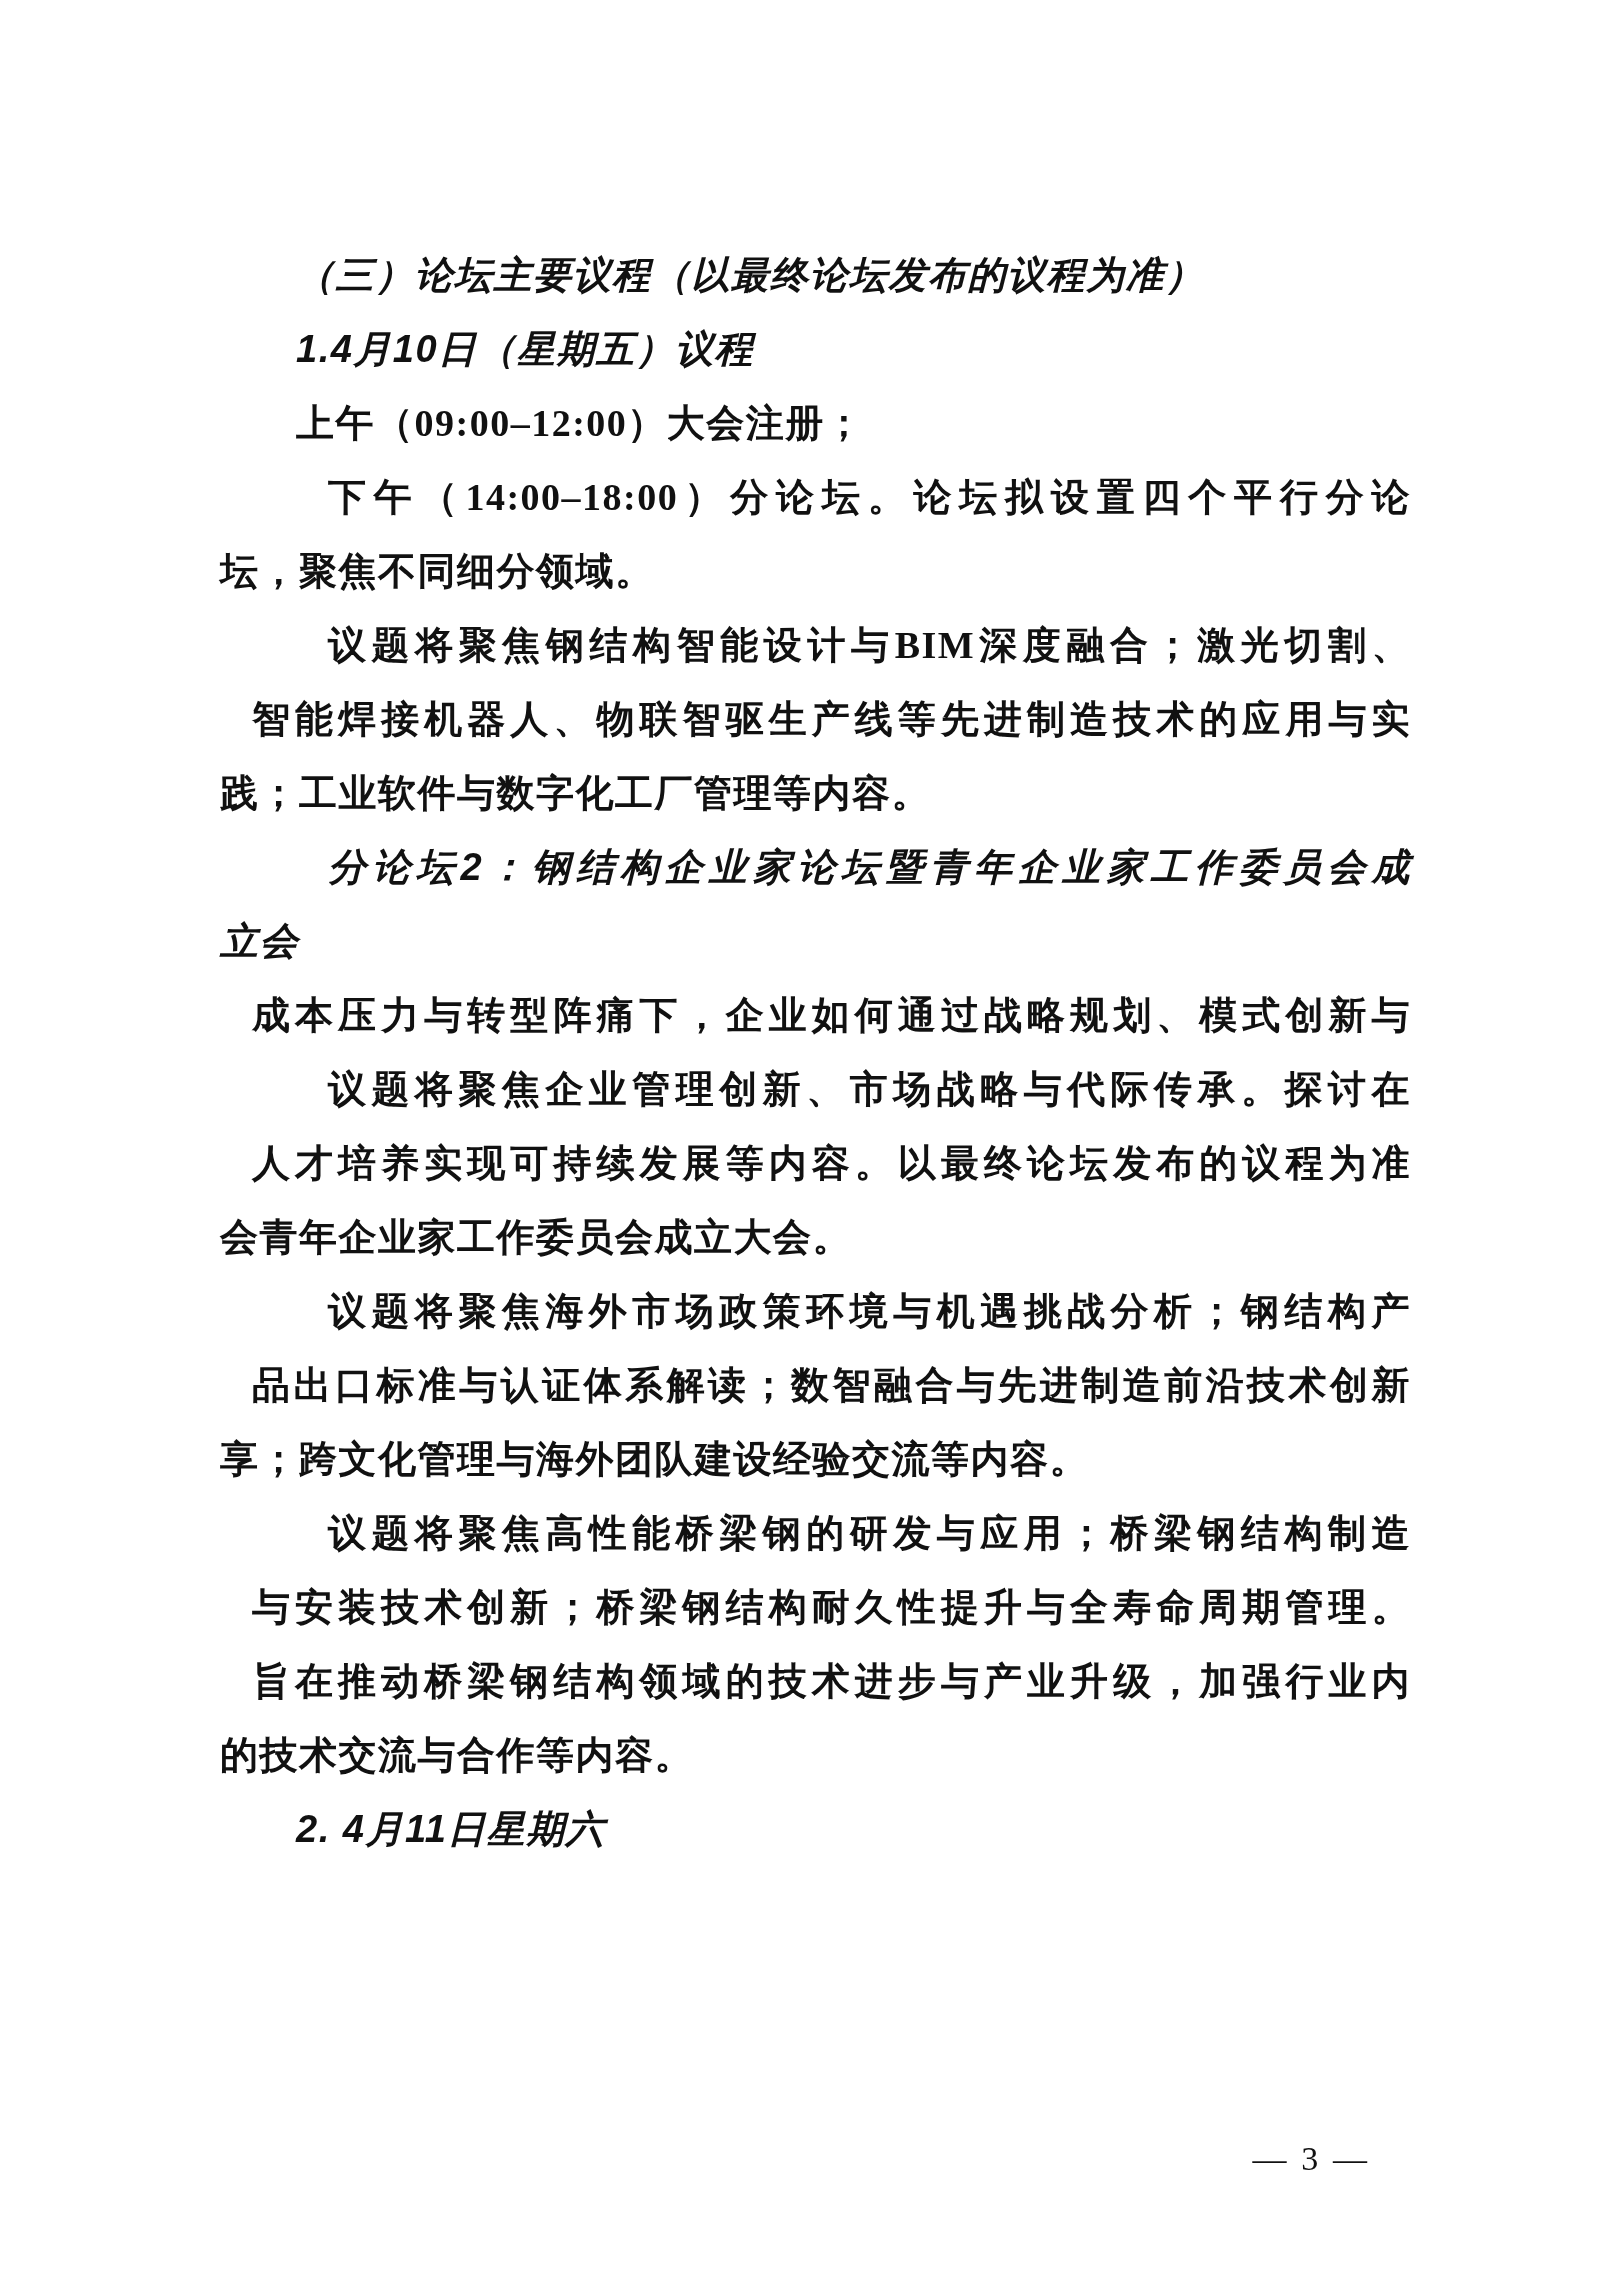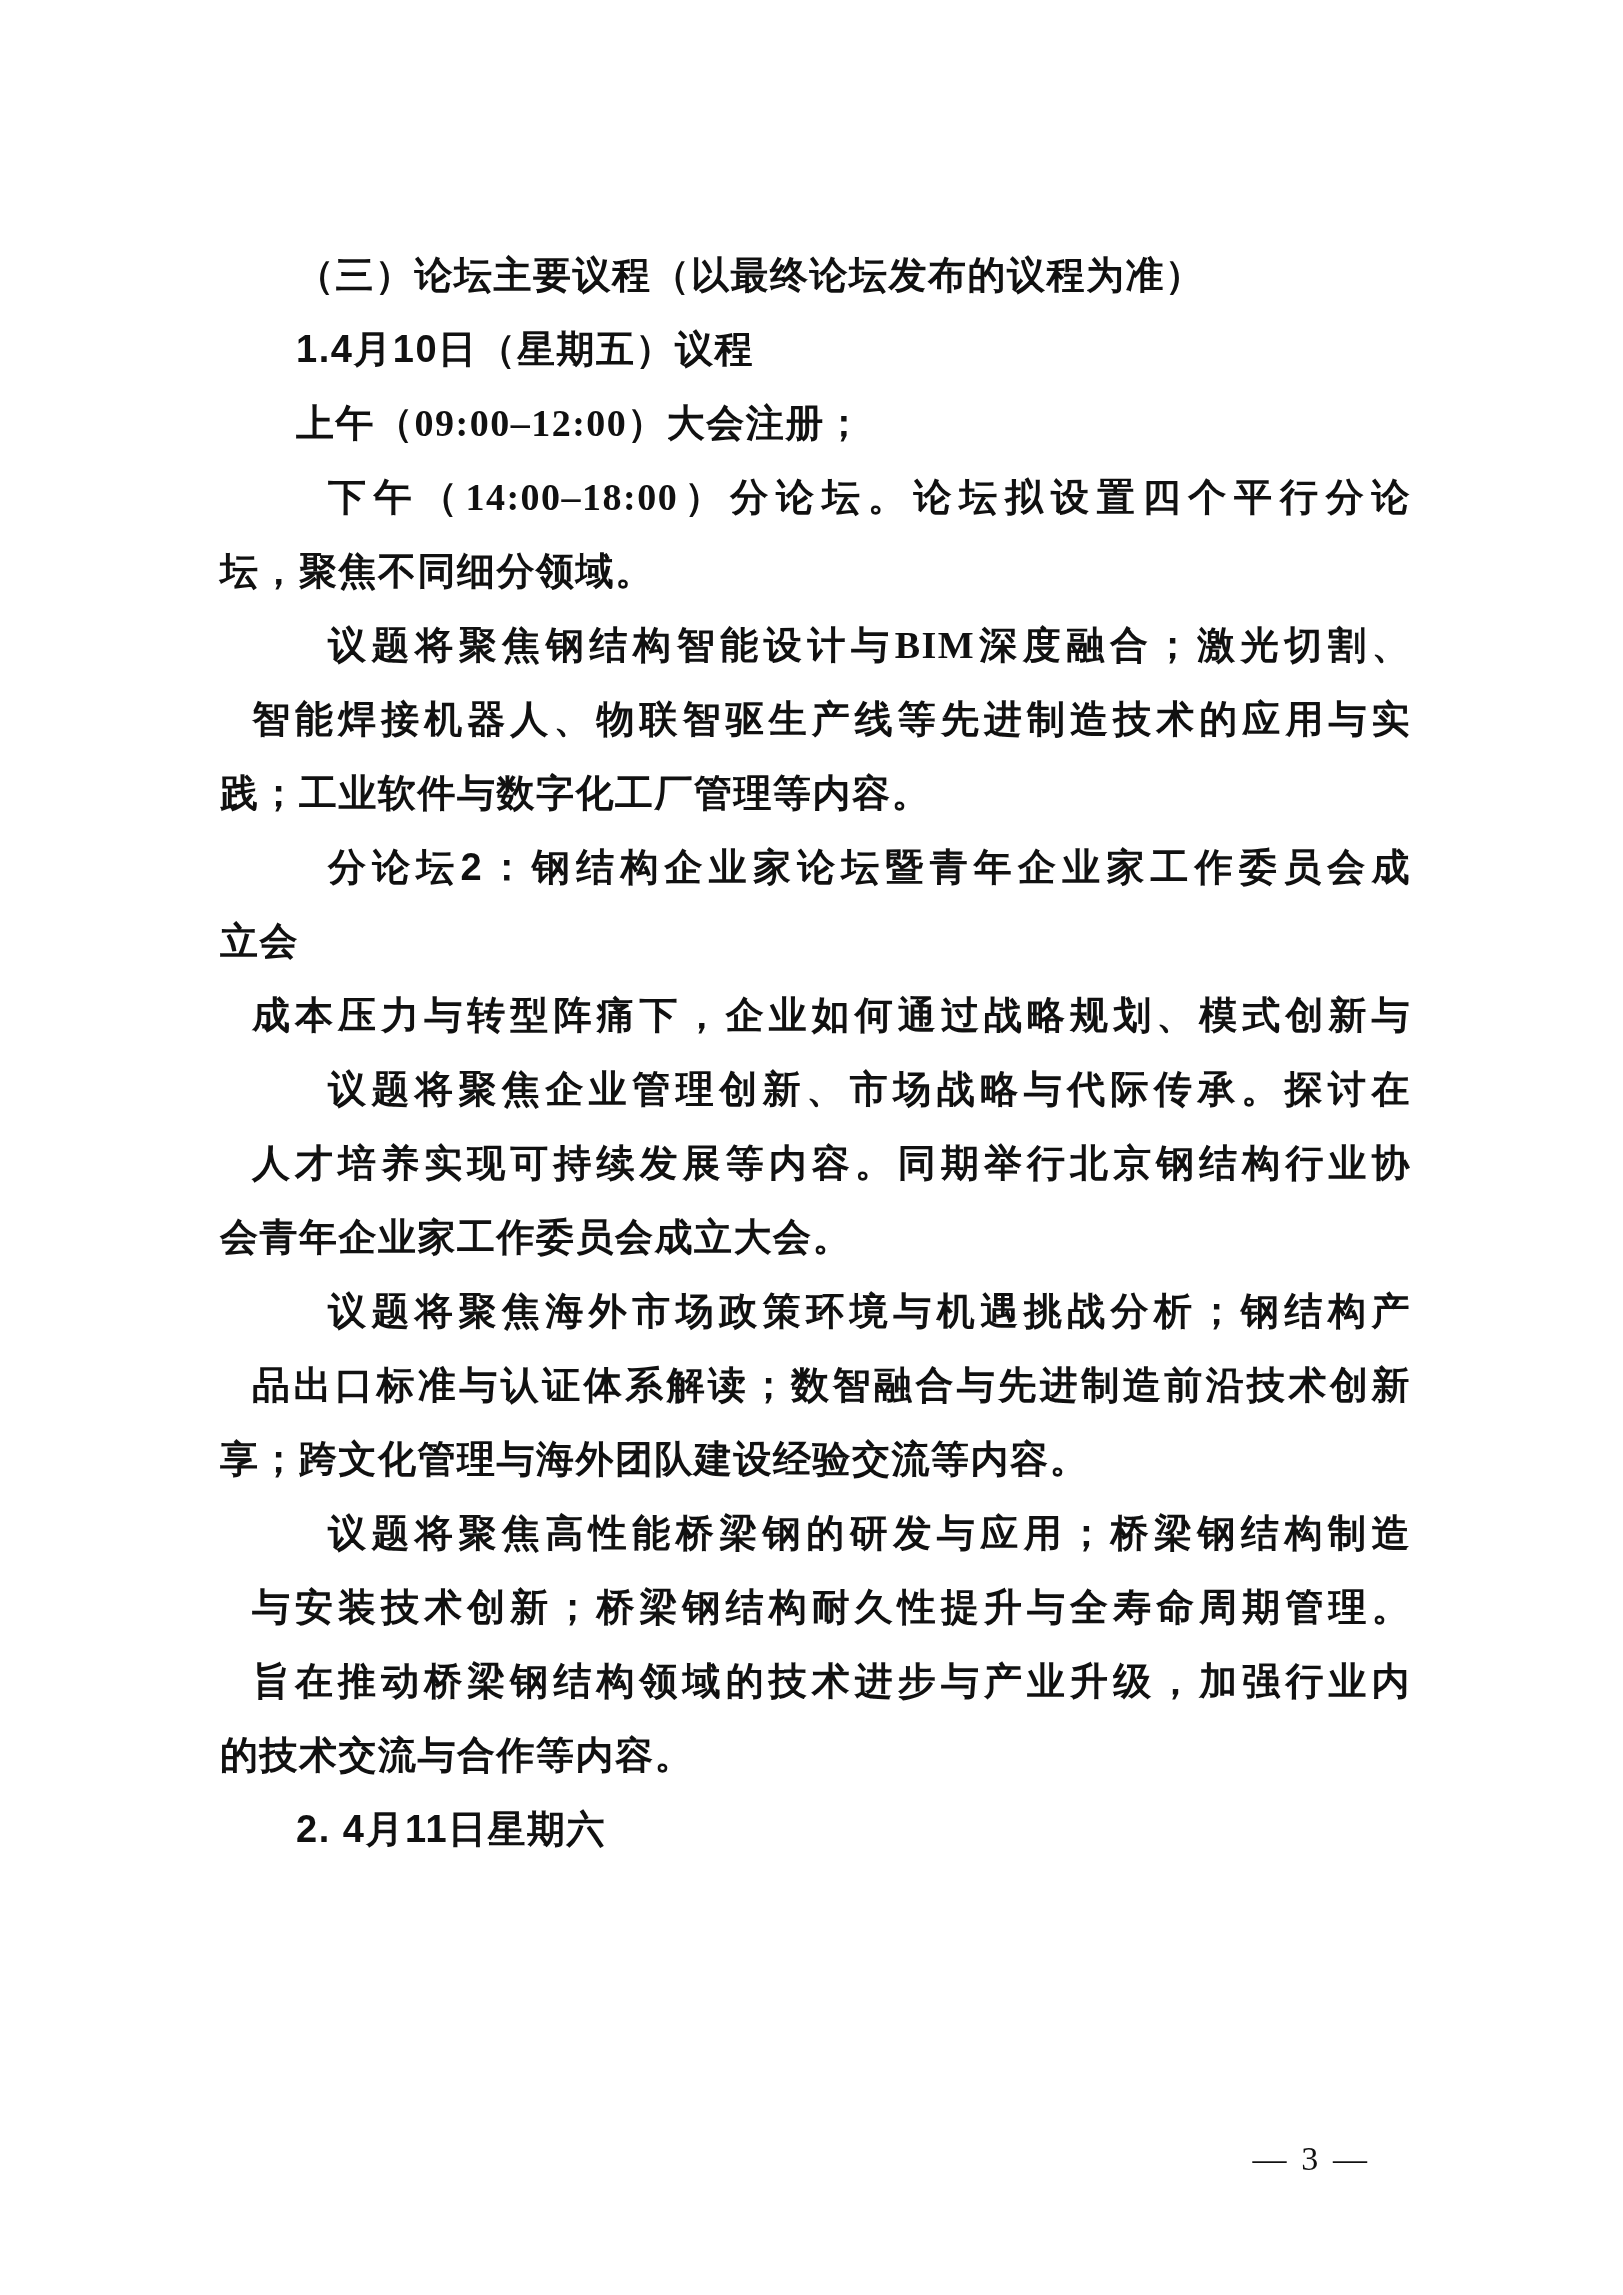--- a/index.html
+++ b/index.html
@@ -32,20 +32,21 @@
     text-indent: 2em;
   }
   .line.justify {
     text-align: justify;
     text-align-last: justify;
     margin-left: 32px;
   }
   .line.h1, .line.h2, .line.forum {
     font-weight: 700;
     font-family: "Liberation Sans", "DejaVu Sans", sans-serif;
+    font-style: italic;
   }
   .line.body {
     font-weight: 700;
   }
   .footer {
     position: absolute;
     top: 2136px;
     right: 254px;
     font-size: 34px;
     line-height: 46px;
@@ -64,21 +65,21 @@
       <div class="line body indent">上午（09:00–12:00）大会注册；</div>
       <div class="line body indent justify">下午（14:00–18:00）分论坛。论坛拟设置四个平行分论</div>
       <div class="line body">坛，聚焦不同细分领域。</div>
       <div class="line body indent justify">议题将聚焦钢结构智能设计与BIM深度融合；激光切割、</div>
       <div class="line body justify">智能焊接机器人、物联智驱生产线等先进制造技术的应用与实</div>
       <div class="line body">践；工业软件与数字化工厂管理等内容。</div>
       <div class="line forum indent justify">分论坛2：钢结构企业家论坛暨青年企业家工作委员会成</div>
       <div class="line forum">立会</div>
       <div class="line body justify">成本压力与转型阵痛下，企业如何通过战略规划、模式创新与</div>
       <div class="line body indent justify">议题将聚焦企业管理创新、市场战略与代际传承。探讨在</div>
-      <div class="line body justify">人才培养实现可持续发展等内容。同期举行北京钢结构行业协</div>
+      <div class="line body justify">人才培养实现可持续发展等内容。以最终论坛发布的议程为准</div>
       <div class="line body">会青年企业家工作委员会成立大会。</div>
       <div class="line body indent justify">议题将聚焦海外市场政策环境与机遇挑战分析；钢结构产</div>
       <div class="line body justify">品出口标准与认证体系解读；数智融合与先进制造前沿技术创新</div>
       <div class="line body">享；跨文化管理与海外团队建设经验交流等内容。</div>
       <div class="line body indent justify">议题将聚焦高性能桥梁钢的研发与应用；桥梁钢结构制造</div>
       <div class="line body justify">与安装技术创新；桥梁钢结构耐久性提升与全寿命周期管理。</div>
       <div class="line body justify">旨在推动桥梁钢结构领域的技术进步与产业升级，加强行业内</div>
       <div class="line body">的技术交流与合作等内容。</div>
       <div class="line h2 indent">2. 4月11日星期六</div>
     </div>

